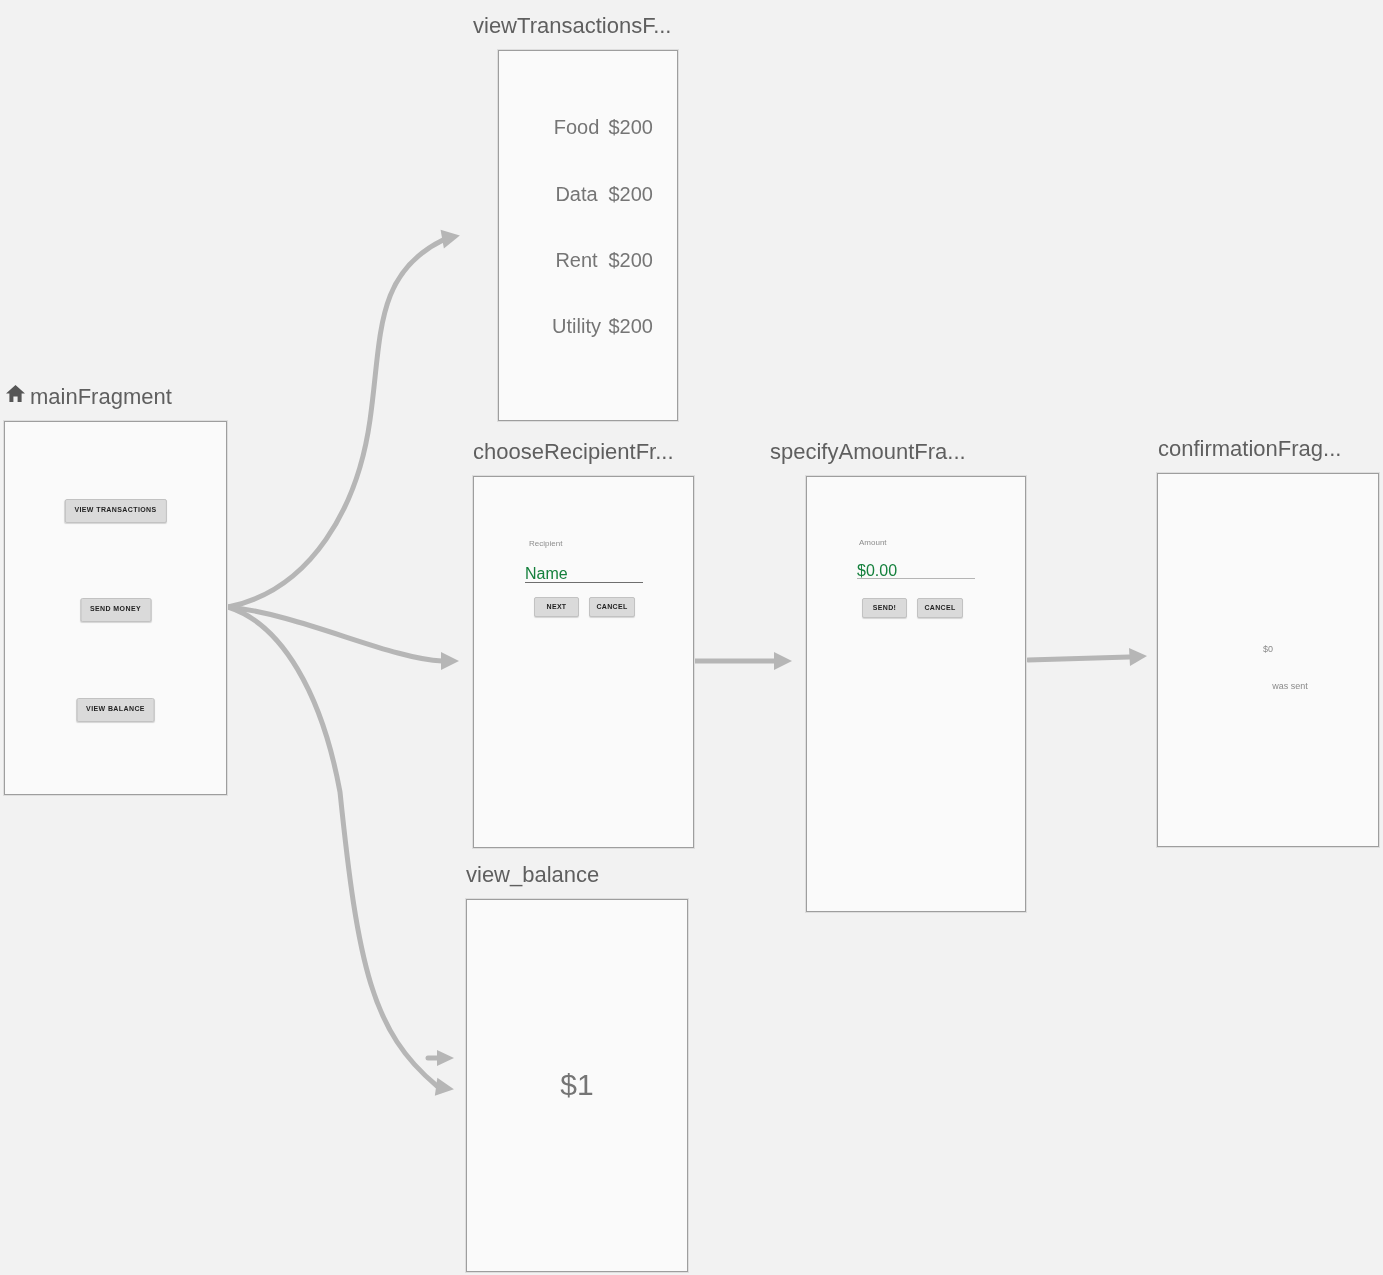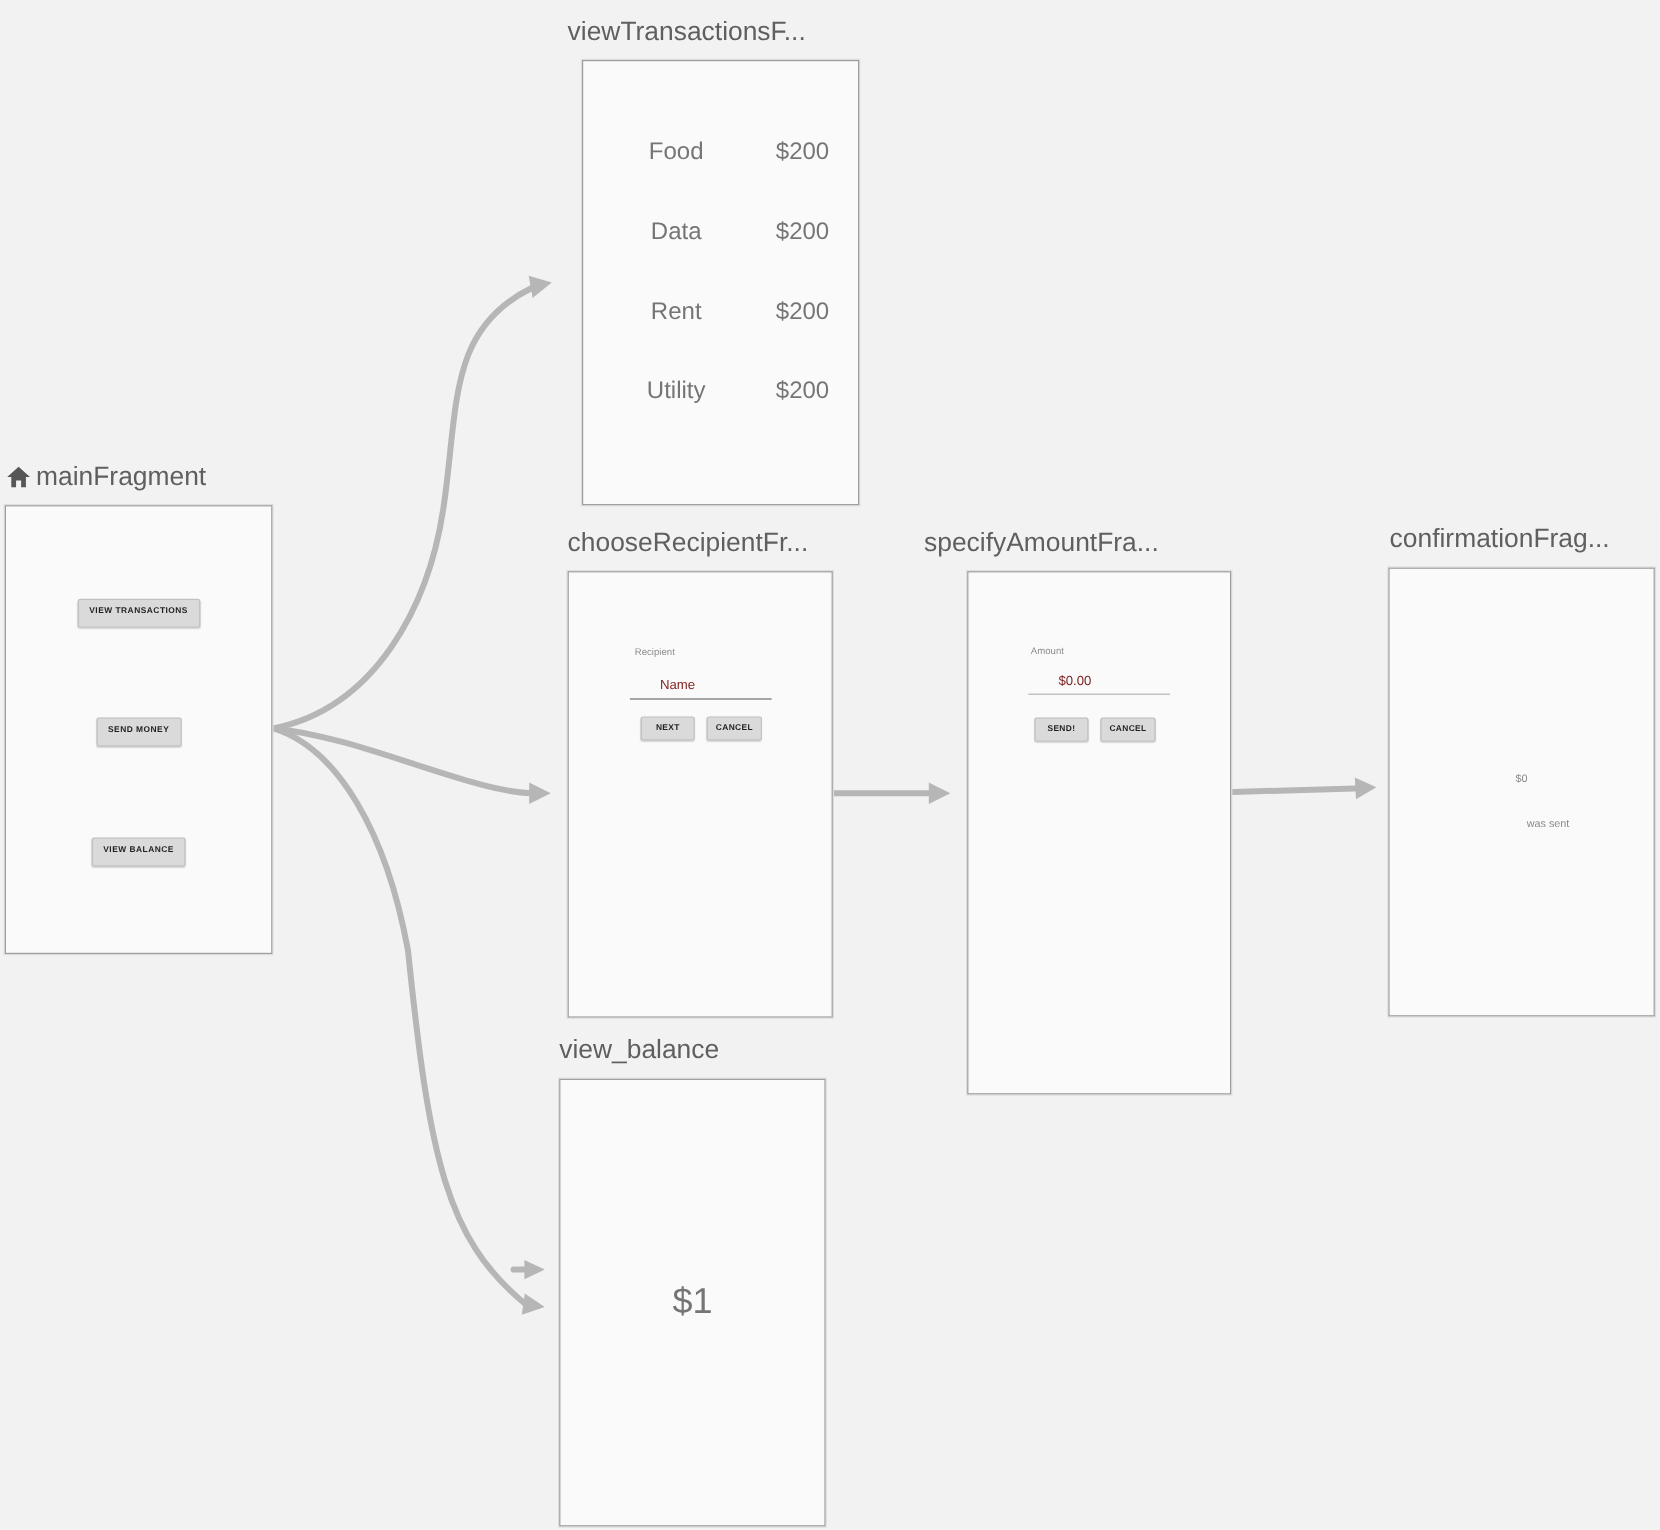--- a/index.html
+++ b/index.html
@@ -24,21 +24,21 @@
   }
   .arrow-head { fill: #b6b6b6; }
   .frag-title {
     position: absolute;
     z-index: 3;
     font-size: 22px;
     line-height: 26px;
     color: #5f5f5f;
     white-space: nowrap;
     display: flex;
-    align-items: center;
+    align-items: flex-start;
     gap: 4px;
   }
   .home-icon-svg { display: block; }
   .panel {
     position: absolute;
     z-index: 2;
     background: #fafafa;
     border: 1.5px solid #9e9e9e;
     box-shadow: 0 0 0 1px #dedede;
     box-sizing: border-box;
@@ -87,24 +87,23 @@
   }
   
   .fld-label {
     position: absolute;
     font-size: 8px;
     color: #8d8d8d;
     white-space: nowrap;
   }
   .fld-placeholder {
     position: absolute;
-    font-size: 11px;
-    color: #7f1d1d;
-    white-space: nowrap;
-    margin-left: 25px;
+    font-size: 16px;
+    color: #15803d;
+    white-space: nowrap;
   }
   .fld-underline {
     position: absolute;
     height: 0;
     border-bottom: 1px solid #6e6e6e;
   }
   .fld-underline.light { border-bottom-color: #b5b5b5; }
   .mini-btn {
     position: absolute;
     background: #dadada;
@@ -185,21 +184,21 @@
   </div>
   <div class="panel" style="left:4px; top:421px; width:223px; height:374px;">
     <div class="pv-btn" style="top:77px;">VIEW TRANSACTIONS</div>
     <div class="pv-btn" style="top:176px;">SEND MONEY</div>
     <div class="pv-btn" style="top:276px;">VIEW BALANCE</div>
   </div>
 
   <div class="frag-title" style="left:473px; top:13px;">
     <span>viewTransactionsF...</span>
   </div>
-  <div class="panel" style="left:485px; top:50px; width:231px; height:371px;">
+  <div class="panel" style="left:498px; top:50px; width:180px; height:371px;">
     <div class="tx-rows">
       <div class="tx-row">
         <span class="tx-label">Food</span>
         <span class="tx-amount">$200</span>
       </div>
       <div class="tx-row">
         <span class="tx-label">Data</span>
         <span class="tx-amount">$200</span>
       </div>
       <div class="tx-row">

